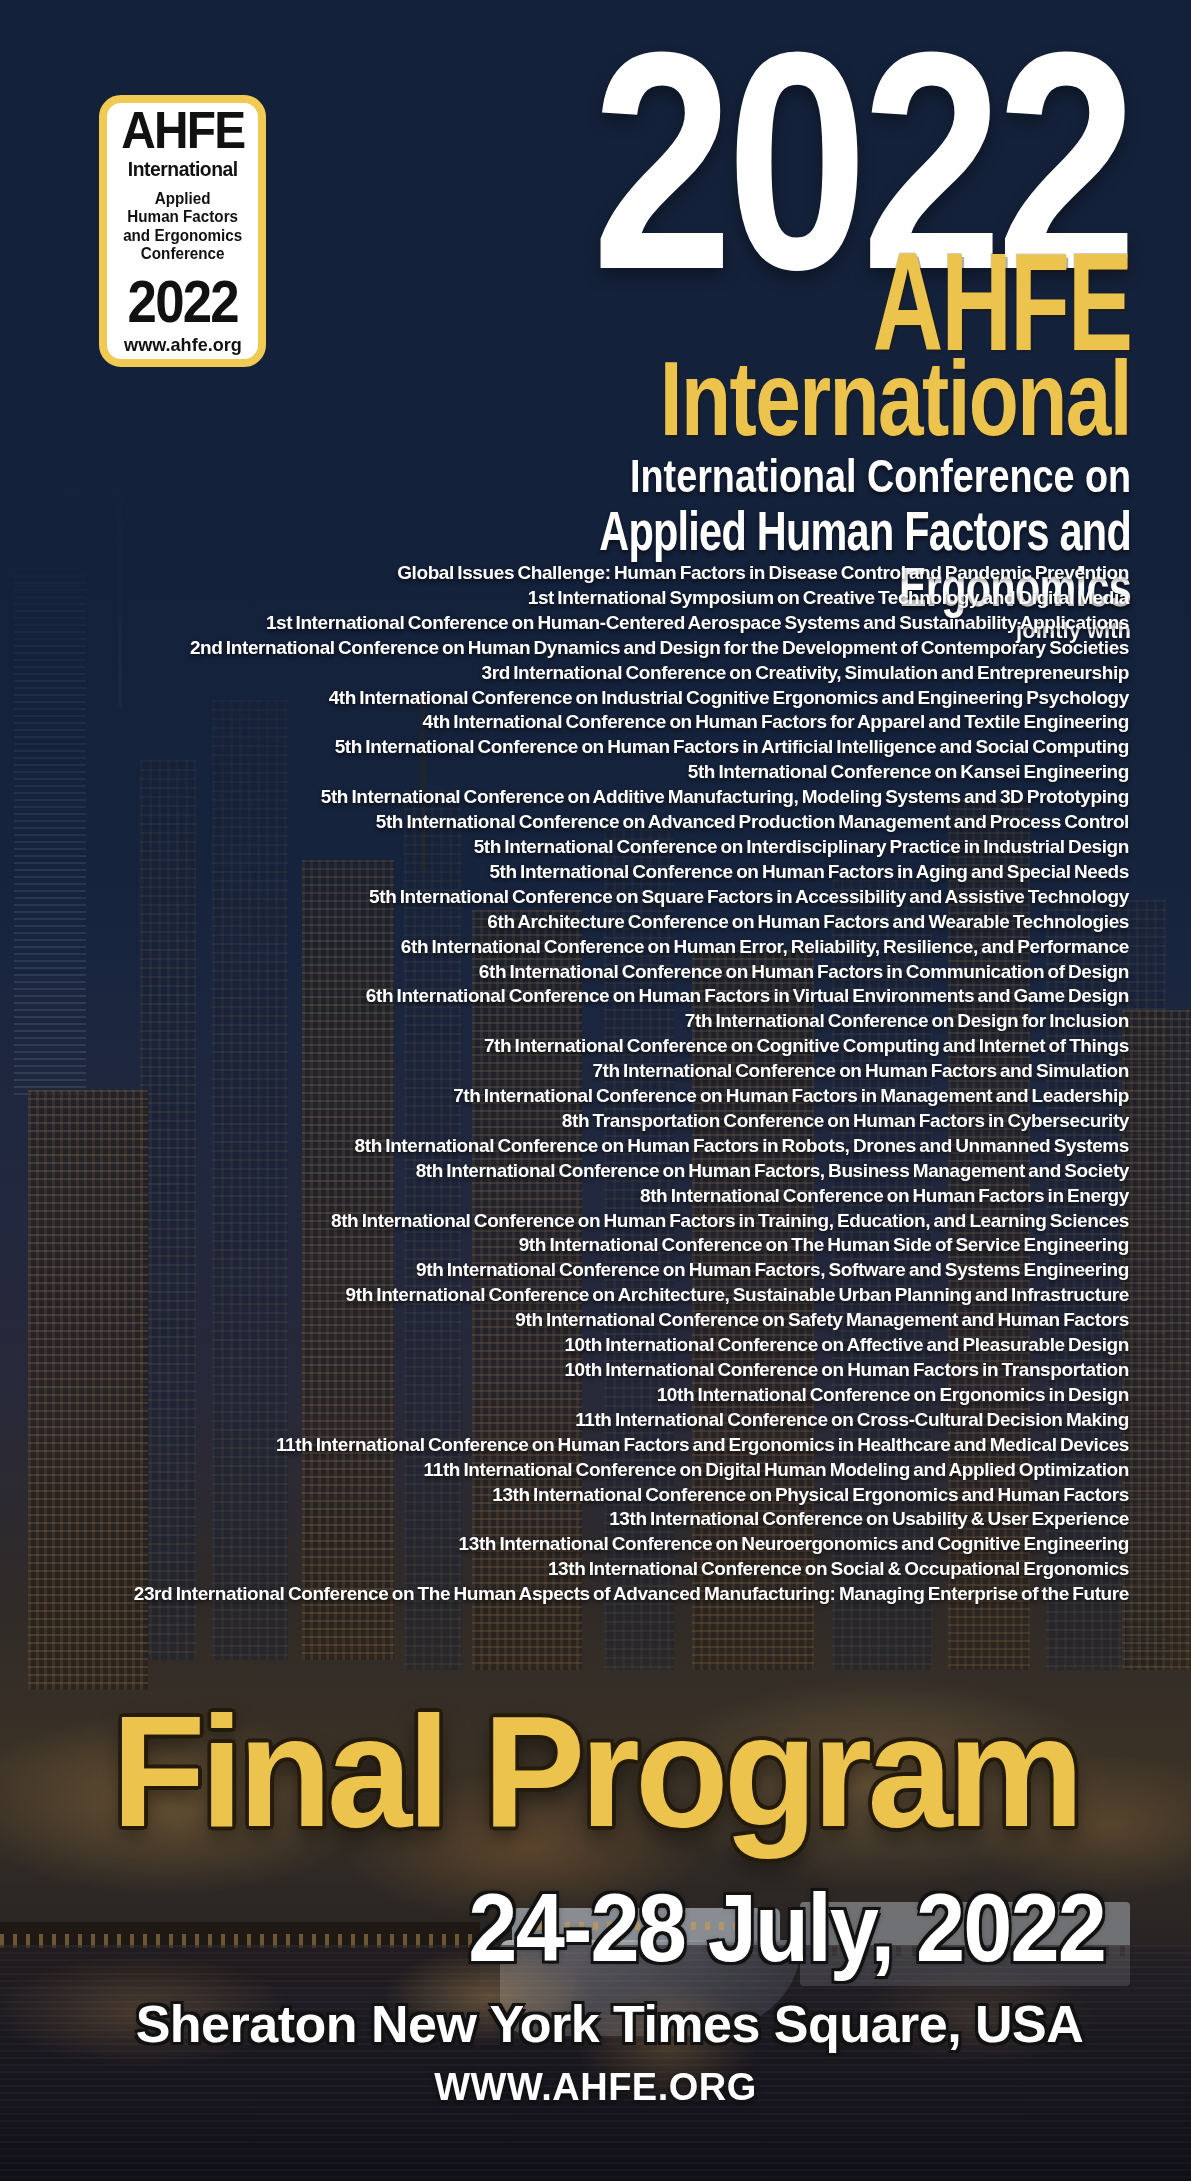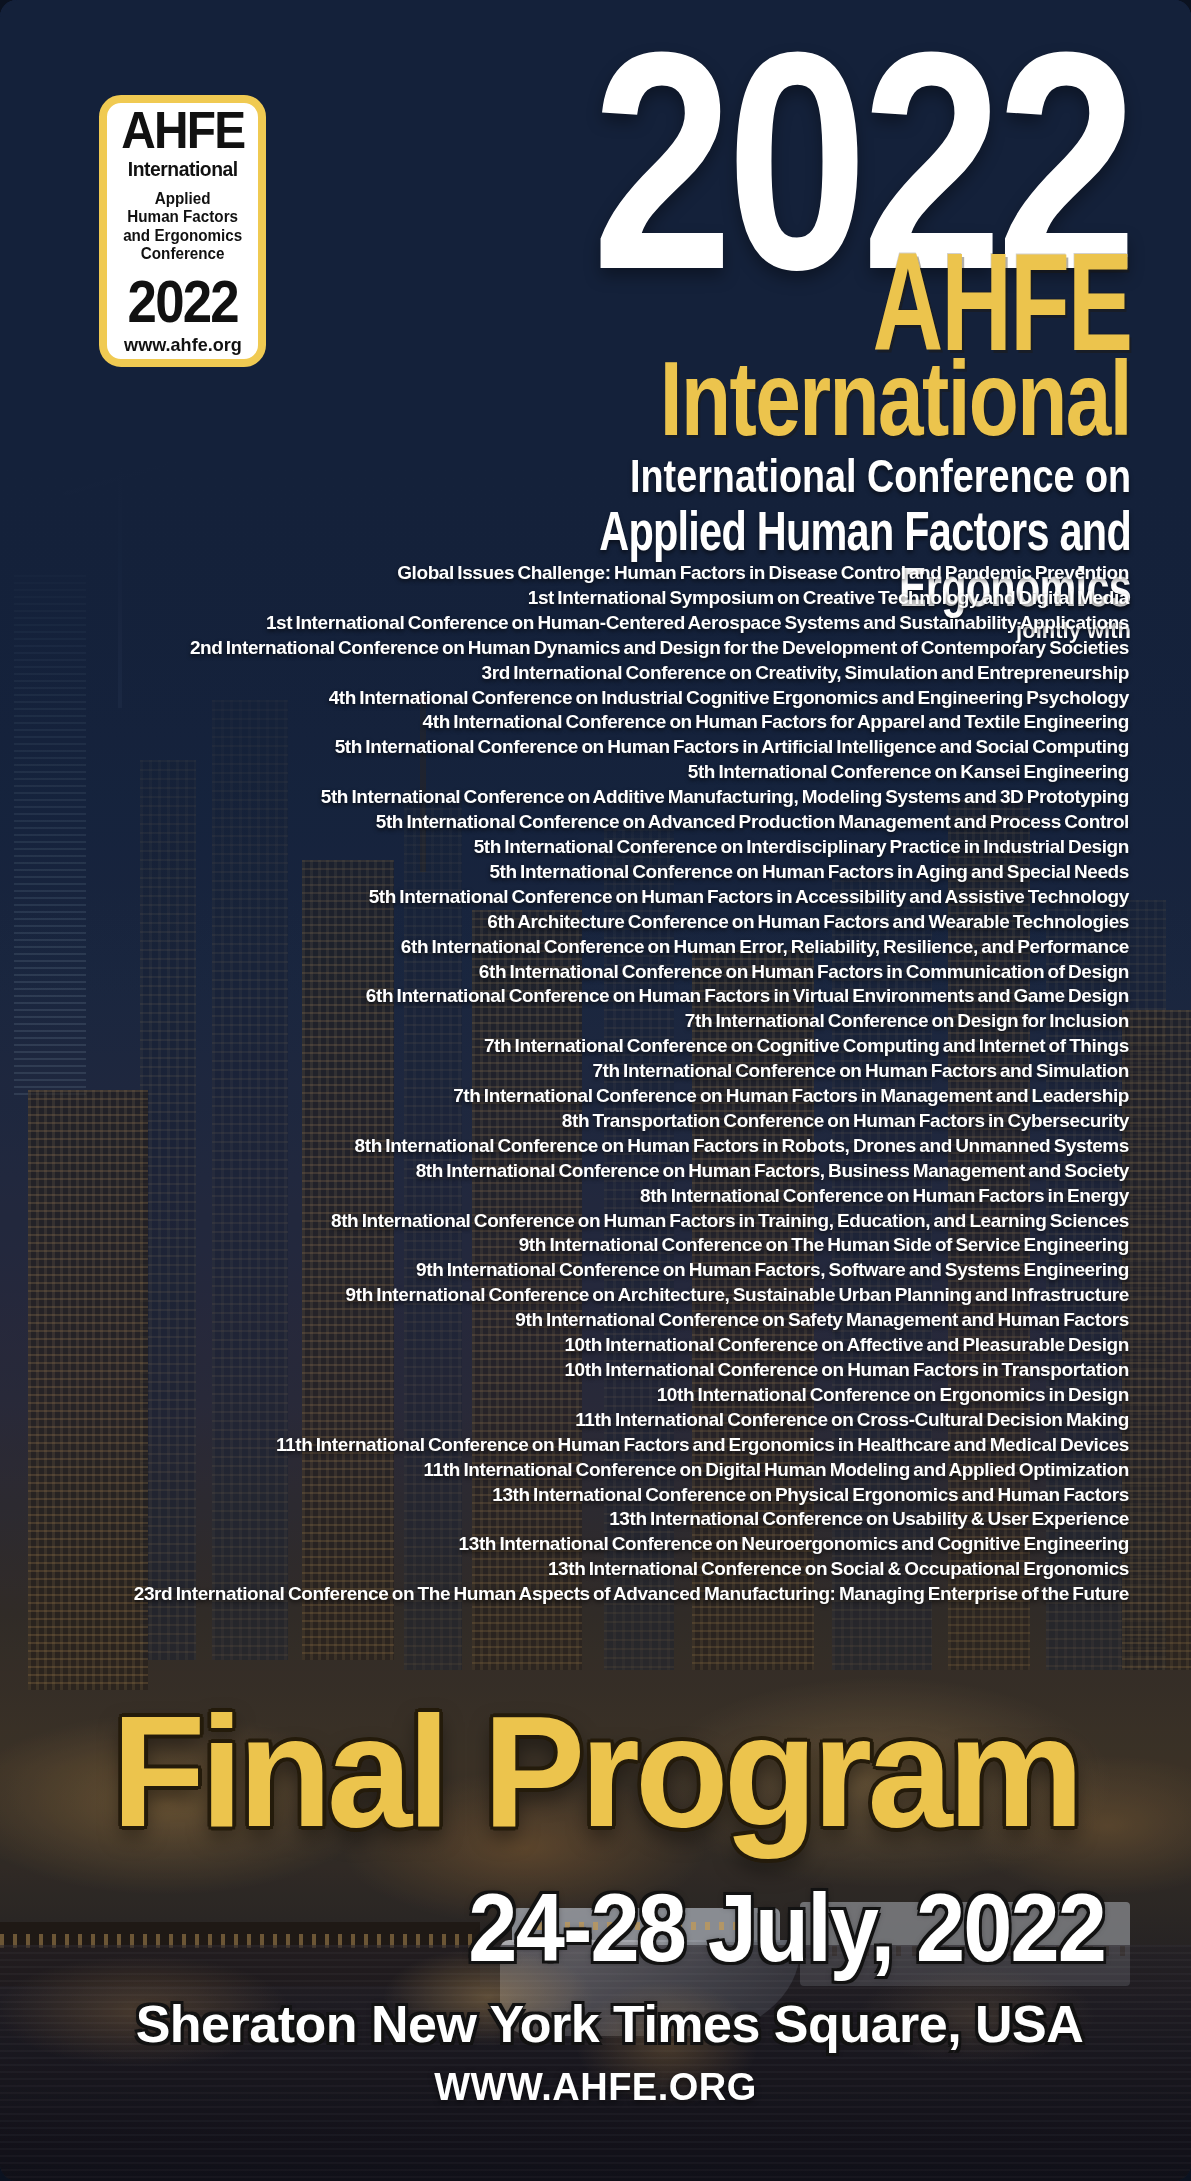--- a/index.html
+++ b/index.html
@@ -2,21 +2,20 @@
 <html><head>
 <meta charset="utf-8">
 <style>
   * { margin:0; padding:0; box-sizing:border-box; }
   html,body { background:#0b1220; }
   body { font-family:"Liberation Sans", sans-serif; }
 
   .poster{
     position:relative; width:1191px; height:2181px; overflow:hidden;
     background:#15243F;
-    border-radius:17px;
   }
 
   
   .bg{ position:absolute; inset:0; }
   .bg-sky{ position:absolute; inset:0;
     background:linear-gradient(180deg,
       #152340 0%, #15243F 20%, #172642 34%, #1C2A45 44%,
       #252C44 54%, #2E2E3E 64%, #383028 74%, #453827 81%,
       #302A24 88%, #1F1C21 94%, #15141B 100%);
   }
@@ -232,21 +231,21 @@
         <li>2nd International Conference on Human Dynamics and Design for the Development of Contemporary Societies</li>
         <li>3rd International Conference on Creativity, Simulation and Entrepreneurship</li>
         <li>4th International Conference on Industrial Cognitive Ergonomics and Engineering Psychology</li>
         <li>4th International Conference on Human Factors for Apparel and Textile Engineering</li>
         <li>5th International Conference on Human Factors in Artificial Intelligence and Social Computing</li>
         <li>5th International Conference on Kansei Engineering</li>
         <li>5th International Conference on Additive Manufacturing, Modeling Systems and 3D Prototyping</li>
         <li>5th International Conference on Advanced Production Management and Process Control</li>
         <li>5th International Conference on Interdisciplinary Practice in Industrial Design</li>
         <li>5th International Conference on Human Factors in Aging and Special Needs</li>
-        <li>5th International Conference on Human Factors in Accessibility and Assistive Technology</li>
+        <li>5th International Conference on Square Factors in Accessibility and Assistive Technology</li>
         <li>6th Architecture Conference on Human Factors and Wearable Technologies</li>
         <li>6th International Conference on Human Error, Reliability, Resilience, and Performance</li>
         <li>6th International Conference on Human Factors in Communication of Design</li>
         <li>6th International Conference on Human Factors in Virtual Environments and Game Design</li>
         <li>7th International Conference on Design for Inclusion</li>
         <li>7th International Conference on Cognitive Computing and Internet of Things</li>
         <li>7th International Conference on Human Factors and Simulation</li>
         <li>7th International Conference on Human Factors in Management and Leadership</li>
         <li>8th Transportation Conference on Human Factors in Cybersecurity</li>
         <li>8th International Conference on Human Factors in Robots, Drones and Unmanned Systems</li>

